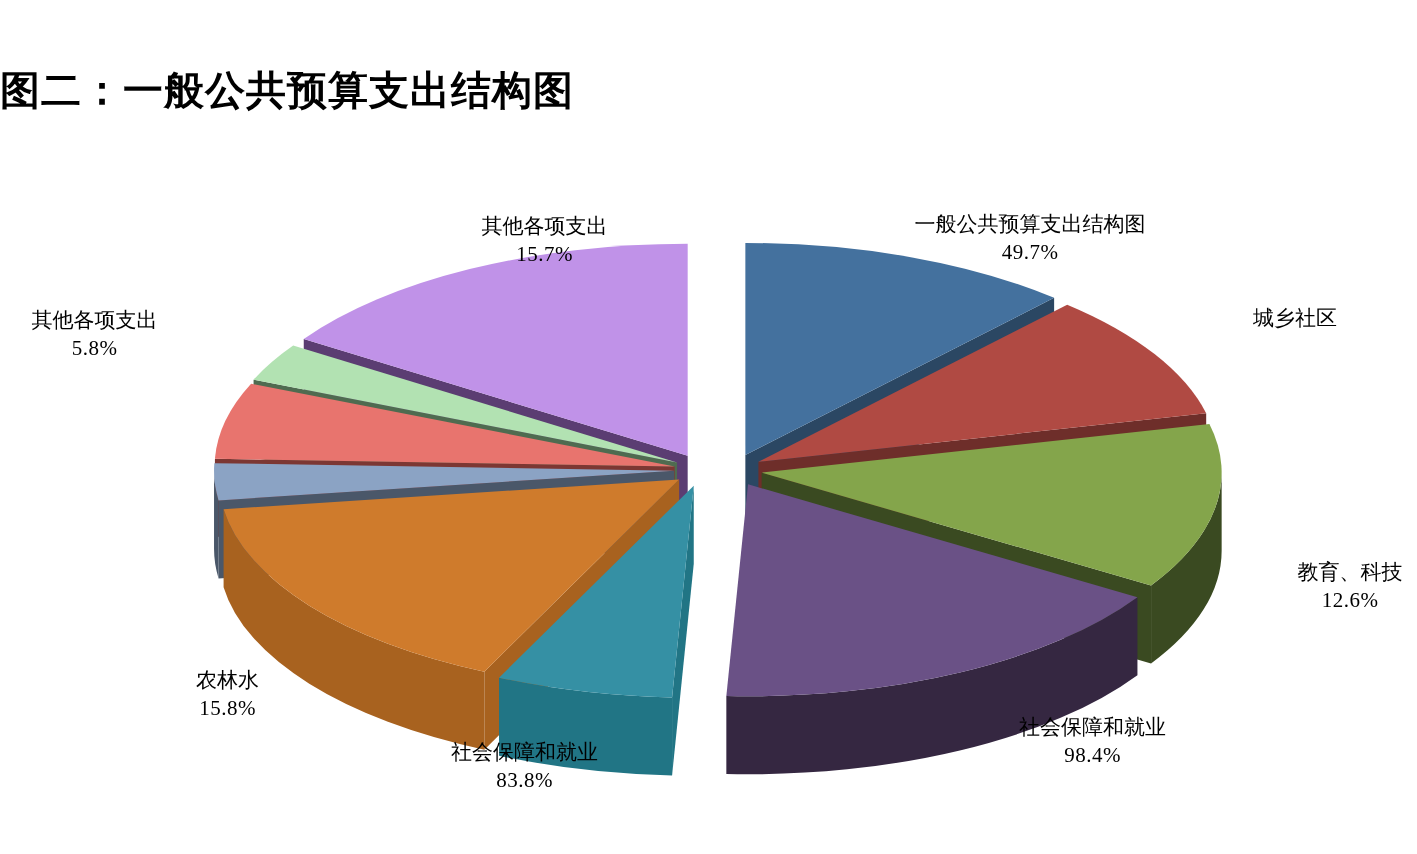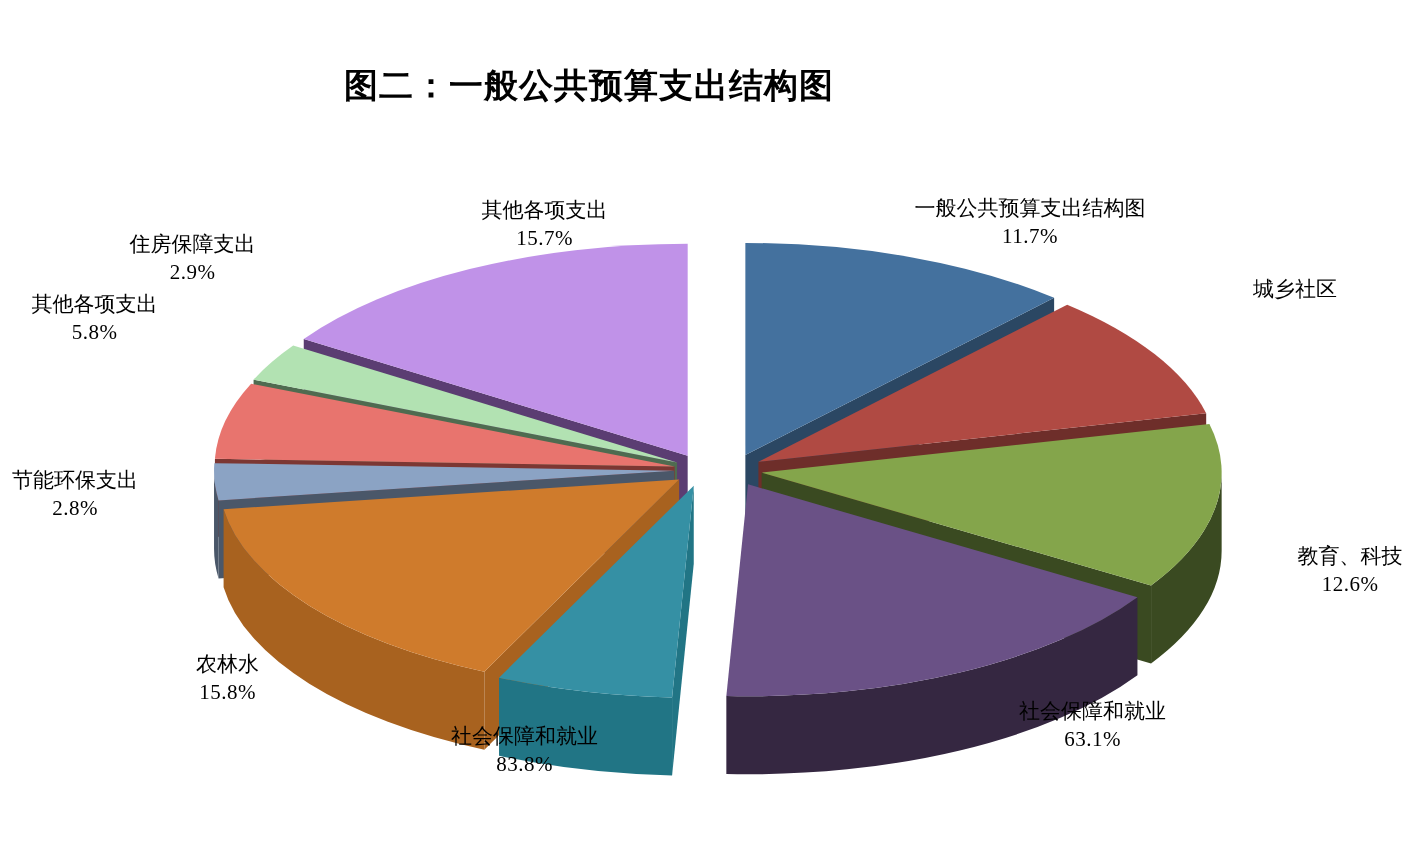--- a/index.html
+++ b/index.html
@@ -17,42 +17,43 @@
   #chart-root {
     position: relative;
     width: 1417px;
     height: 854px;
   }
   #chart-title {
     position: absolute;
     top: 63px;
     left: 0;
     width: 1178px;
-    text-align: center;
-    font-size: 34px;
+    text-align: left;
+    font-size: 40px;
     font-weight: bold;
     color: #000000;
     letter-spacing: 1px;
     white-space: nowrap;
   }
   #pie-svg {
     position: absolute;
     top: 0;
     left: 0;
   }
   .slice-label {
     position: absolute;
     text-align: center;
     color: #000000;
     font-size: 21px;
     line-height: 1.35;
     white-space: nowrap;
   }
   .slice-label .lbl-name {
     display: block;
+    margin-top: 16px;
   }
   .slice-label .lbl-pct {
     display: block;
     font-family: "Liberation Serif", "DejaVu Serif", serif;
     letter-spacing: 0.5px;
   }
 </style>
 </head>
 <body>
 
@@ -101,60 +102,52 @@
         <path d="M 674.0349931120121 470.8360619670287 L 218.5318365060608 500.40677753064443 A 460 212 0 0 1 214.33577033950087 463.17086330953276 Z" fill="#8ba3c4" stroke="none"></path>
         <path d="M 761.6464555540886 472.6493172048047 L 1209.4133447018498 424.0831697931587 A 460 212 0 0 1 1151.0571051059164 585.5005929246573 Z" fill="#84a54b" stroke="none"></path>
         <path d="M 679.0960746104596 479.5854868020251 L 484.363972824454 671.6522400395584 A 460 212 0 0 1 223.5929180045083 509.15620236564087 Z" fill="#cf7b2c" stroke="none"></path>
         <path d="M 748.0326523971498 484.2898268780847 L 1137.4433019489777 597.1411025979373 A 460 212 0 0 1 726.3420104950894 696.054009057437 Z" fill="#6a5186" stroke="none"></path>
         <path d="M 693.7655800290589 485.6497138546175 L 672.0749381269985 697.4138960339699 A 460 212 0 0 1 499.0334782430533 677.7164670921509 Z" fill="#3590a4" stroke="none"></path>
       </g>
     </svg>
 
   <div class="slice-label" style="left:900px; top:194px; width:260px;">
     <span class="lbl-name">一般公共预算支出结构图</span>
-    <span class="lbl-pct">11.7%</span>
+    <span class="lbl-pct">49.7%</span>
   </div>
 
-  <div class="slice-label" style="left:1195px; top:275px; width:200px;">
+  <div class="slice-label" style="left:1195px; top:288px; width:200px;">
     <span class="lbl-name">城乡社区</span>
   </div>
 
   <div class="slice-label" style="left:1280px; top:542px; width:140px;">
     <span class="lbl-name">教育、科技</span>
     <span class="lbl-pct">12.6%</span>
   </div>
 
   <div class="slice-label" style="left:985px; top:697px; width:215px;">
     <span class="lbl-name">社会保障和就业</span>
-    <span class="lbl-pct">63.1%</span>
+    <span class="lbl-pct">98.4%</span>
   </div>
 
   <div class="slice-label" style="left:432px; top:722px; width:185px;">
     <span class="lbl-name">社会保障和就业</span>
     <span class="lbl-pct">83.8%</span>
   </div>
 
   <div class="slice-label" style="left:150px; top:650px; width:155px;">
     <span class="lbl-name">农林水</span>
     <span class="lbl-pct">15.8%</span>
   </div>
 
-  <div class="slice-label" style="left:0px; top:466px; width:150px;">
-    <span class="lbl-name">节能环保支出</span>
-    <span class="lbl-pct">2.8%</span>
-  </div>
 
   <div class="slice-label" style="left:2px; top:290px; width:185px;">
     <span class="lbl-name">其他各项支出</span>
     <span class="lbl-pct">5.8%</span>
   </div>
 
-  <div class="slice-label" style="left:100px; top:230px; width:185px;">
-    <span class="lbl-name">住房保障支出</span>
-    <span class="lbl-pct">2.9%</span>
-  </div>
 
   <div class="slice-label" style="left:452px; top:196px; width:185px;">
     <span class="lbl-name">其他各项支出</span>
     <span class="lbl-pct">15.7%</span>
   </div>
 
 </div>
 
 </body></html>

